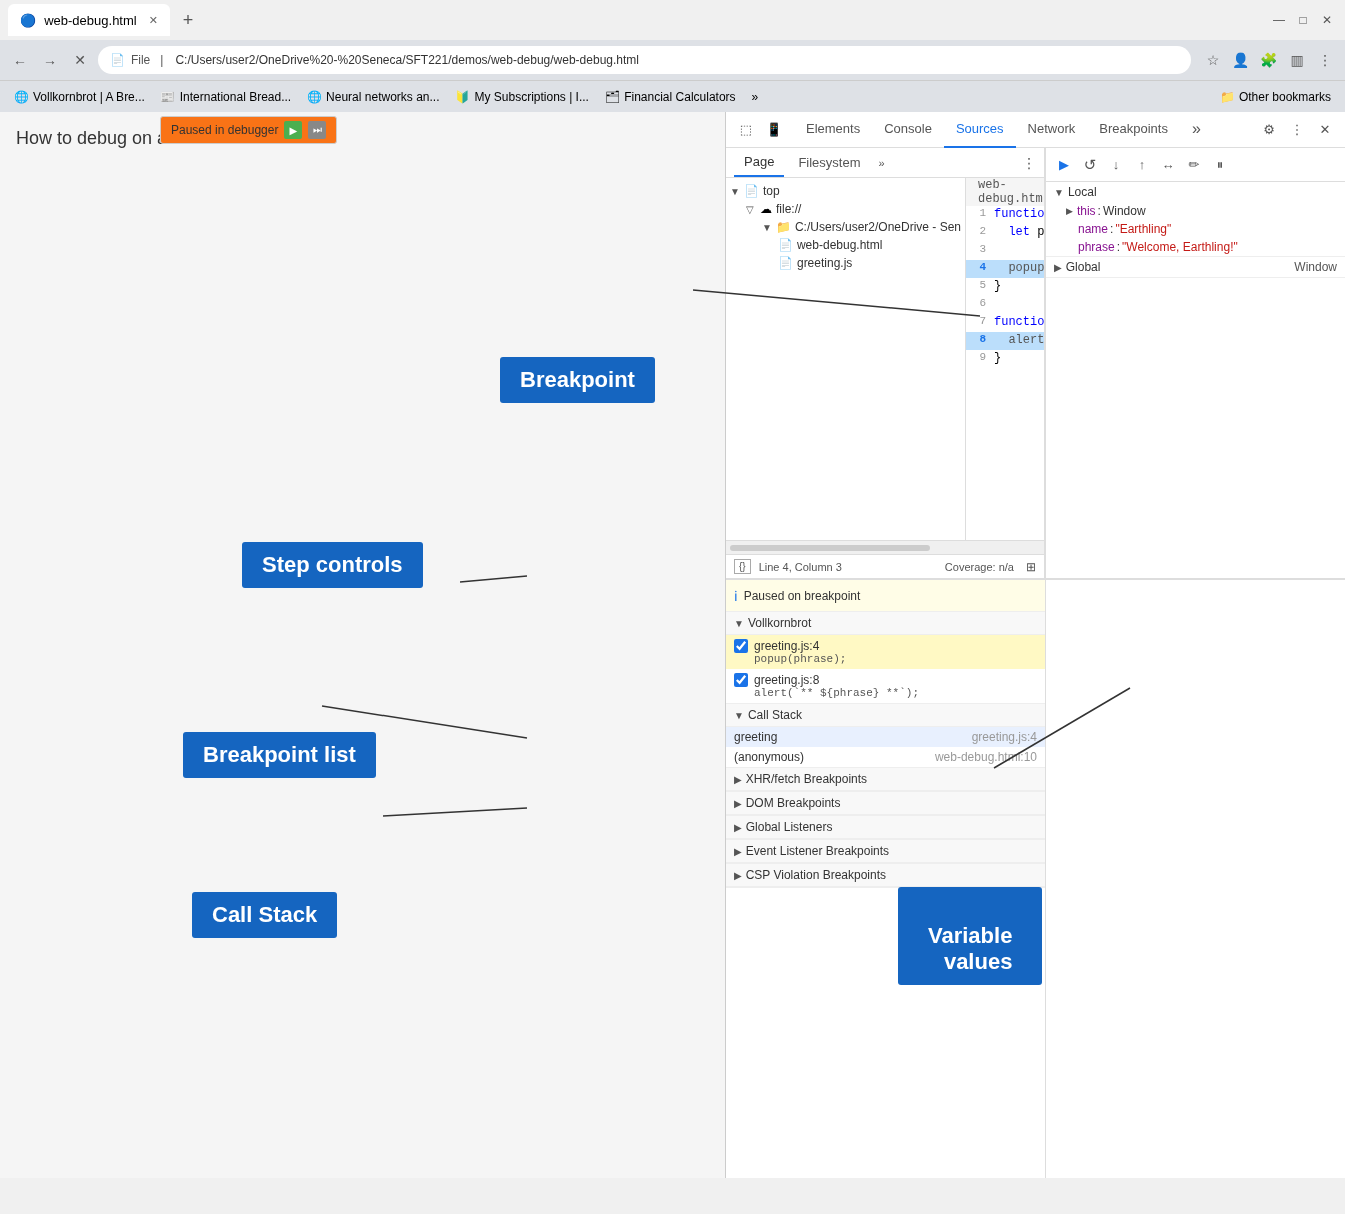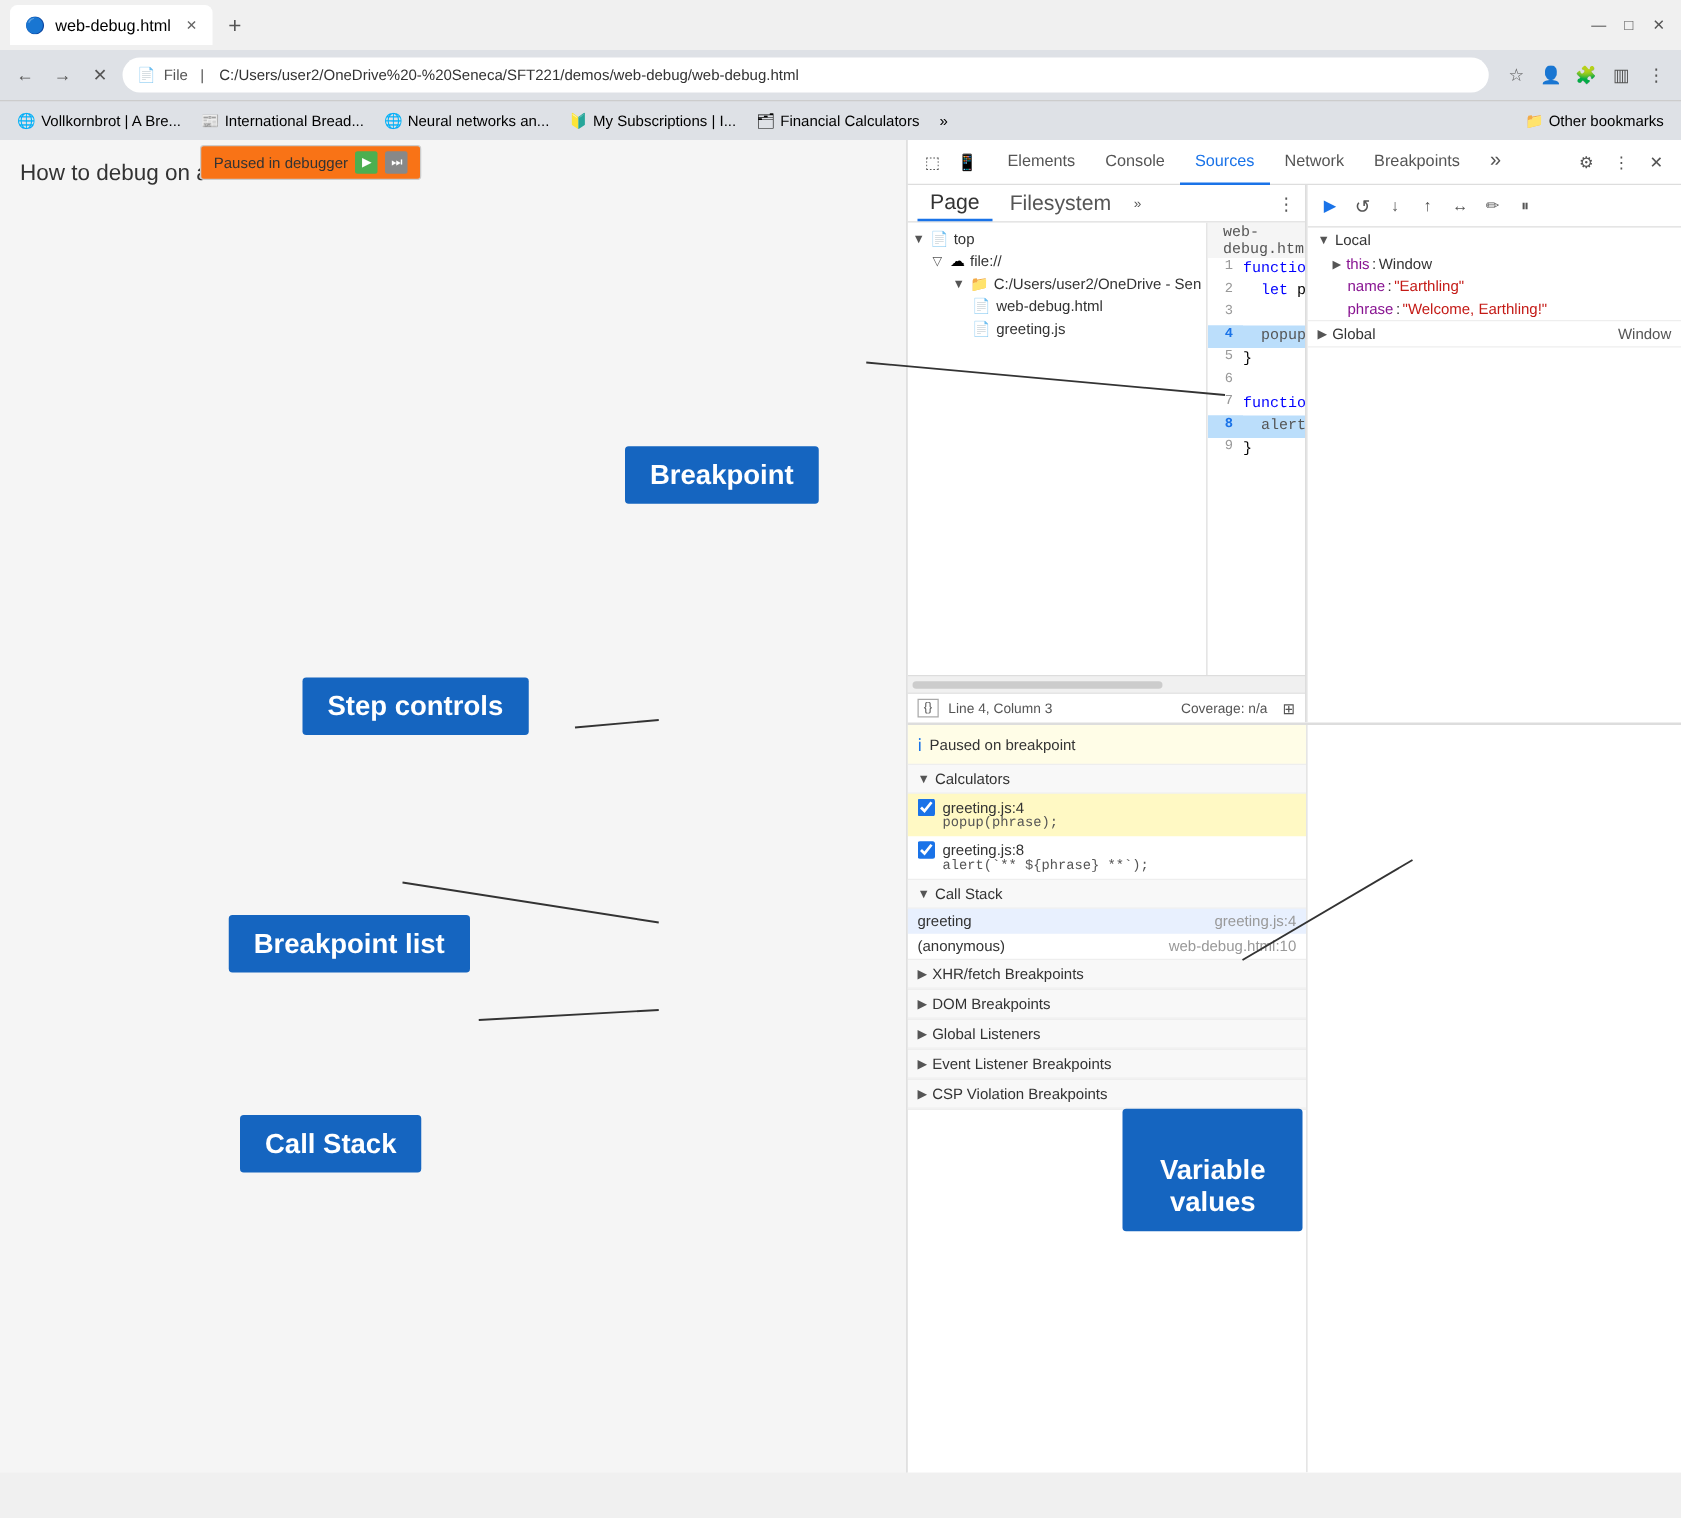--- a/index.html
+++ b/index.html
@@ -35,21 +35,21 @@
     .devtools { width: 620px; background: #fff; border-left: 1px solid #ccc; display: flex; flex-direction: column; height: 100%; }
     .devtools-header { display: flex; align-items: center; border-bottom: 1px solid #ddd; padding: 0 8px; height: 36px; }
     .devtools-tabs { display: flex; align-items: center; flex: 1; }
     .devtools-tab { padding: 0 12px; height: 36px; display: flex; align-items: center; font-size: 13px; cursor: pointer; color: #555; border-bottom: 2px solid transparent; }
     .devtools-tab.active { color: #1a73e8; border-bottom-color: #1a73e8; }
     .devtools-icons { display: flex; gap: 4px; }
     .devtools-icon { width: 24px; height: 24px; display: flex; align-items: center; justify-content: center; color: #555; cursor: pointer; font-size: 13px; }
 
     
     .source-tabs { display: flex; align-items: center; border-bottom: 1px solid #ddd; height: 30px; padding: 0 8px; gap: 4px; }
-    .source-tab { padding: 0 10px; height: 28px; display: flex; align-items: center; font-size: 17px; cursor: pointer; color: #555; }
+    .source-tab { padding: 0 10px; height: 28px; display: flex; align-items: center; font-size: 13px; cursor: pointer; color: #555; }
     .source-tab.active { color: #333; border-bottom: 2px solid #1a73e8; }
     .source-tab-more { color: #555; font-size: 11px; cursor: pointer; }
 
     
     .file-tree { width: 240px; border-right: 1px solid #ddd; overflow-y: auto; font-size: 12px; padding: 4px 0; }
     .tree-item { display: flex; align-items: center; padding: 2px 4px; cursor: pointer; gap: 4px; }
     .tree-indent { width: 12px; flex-shrink: 0; }
     .tree-arrow { font-size: 10px; color: #555; width: 10px; }
     .tree-label { font-size: 12px; color: #333; }
 
@@ -224,21 +224,21 @@
     <div class="ann-bplist">
       <span>Breakpoint list</span>
     </div>
 
     
     <div class="ann-callstack">
       <span>Call Stack</span>
     </div>
 
     
-    <div class="ann-varval" style="white-space:pre-line;">
+    <div class="ann-varval" style="white-space:pre-line;text-align:right;">
       <span>Variable
 values</span>
     </div>
   </div>
 
   <div class="devtools">
 
     <div class="devtools-header">
       <div class="devtools-icon" style="margin-right:4px;">⬚</div>
       <div class="devtools-icon" style="margin-right:8px;">📱</div>
@@ -448,21 +448,21 @@
         <div style="flex:1;overflow-y:auto;">
 
           <div class="paused-banner">
             <span class="info-icon">ℹ</span>
             <span>Paused on breakpoint</span>
           </div>
 
           <div class="collapsible-section">
             <div class="debug-section-header">
               <span class="debug-section-arrow">▼</span>
-              <span>Calculators</span>
+              <span>Vollkornbrot</span>
             </div>
 
             <div class="bp-item active">
               <div class="bp-item-row">
                 <input type="checkbox" class="bp-check" checked="" style="">
                 <span class="bp-label">greeting.js:4</span>
               </div>
               <div class="bp-code">popup(phrase);</div>
             </div>
 

